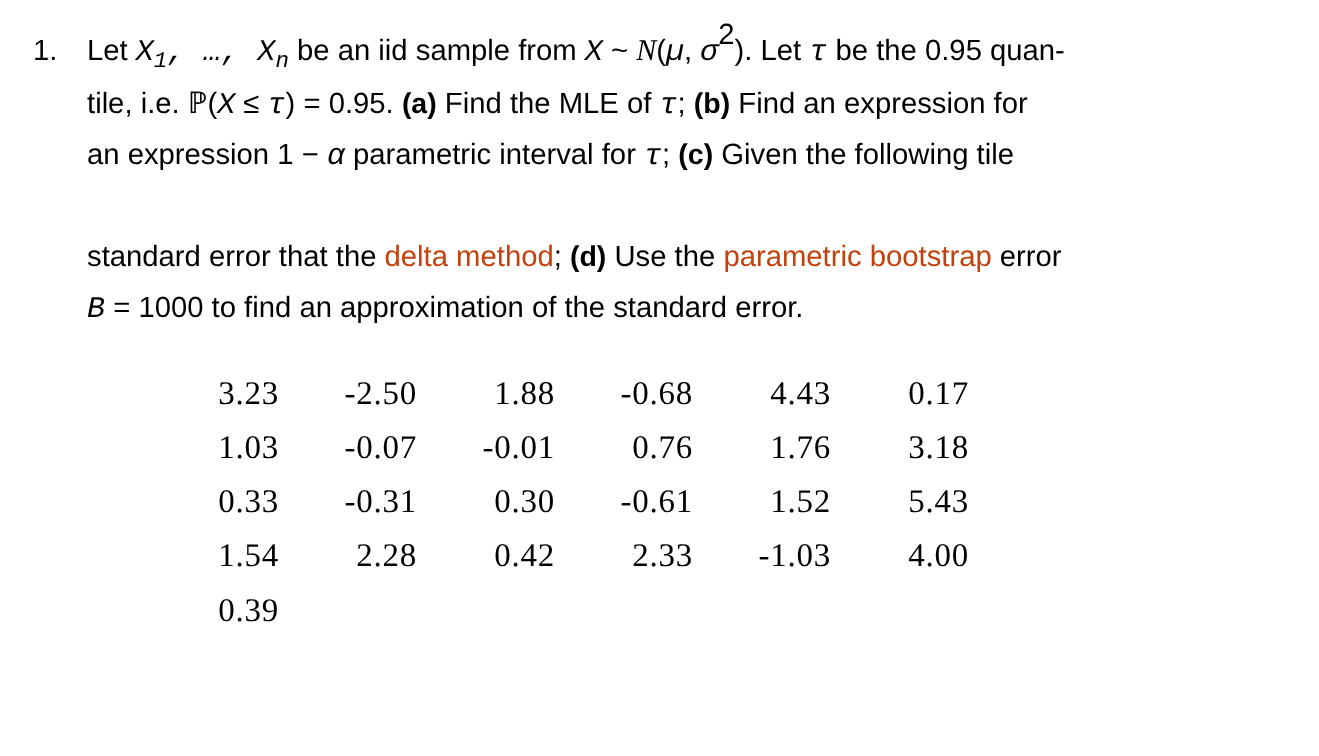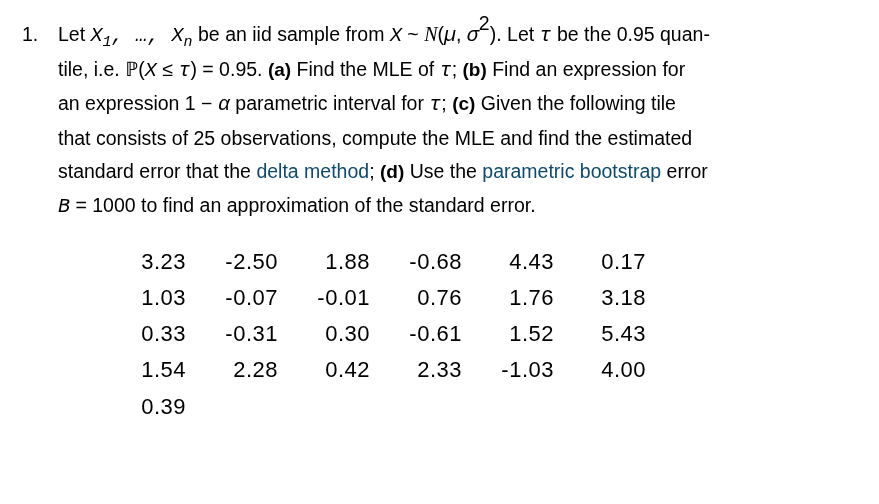--- a/index.html
+++ b/index.html
@@ -26,46 +26,46 @@
     width: 36px;
   }
   .body {
     flex: 1 1 auto;
   }
   .math-it { font-style: italic; font-family: Liberation Mono, monospace; }
   .cal { font-family: "Brush Script MT", "Lucida Handwriting", cursive; font-style: italic; }
   .bb { font-family: Georgia, serif; } 
   .bold { font-weight: 700; font-family: Arial, Helvetica, sans-serif; font-size: 0.95em; }
   .plain { font-family: Arial, Helvetica, sans-serif; font-size: 0.975em; }
-  .red { color: #0c4a6e; }
+  .red { color: #c2410c; }
   sub, sup { font-size: 0.75em; line-height: 0; }
   sub { vertical-align: -0.3em; }
   sup { vertical-align: 0.55em; }
   .data-block {
     margin-top: 20px;
     padding-left: 72px;
-    font-family: Liberation Sans, sans-serif;
+    font-family: Liberation Serif, serif;
     font-size: 22px;
     line-height: 1.65;
     letter-spacing: 0.5px;
     white-space: pre;
   }
   .data-row { display: block; }
   .cell { display: inline-block; width: 92px; text-align: right; }
 </style>
 </head>
 <body>
 
 <div class="page">
   <div class="problem">
     <div class="num plain">1.</div>
     <div class="body">
       <span class="plain">Let </span><span class="math-it"><span>X</span><sub>1</sub></span><span class="math-it">, …, </span><span class="math-it"><span>X</span><sub class="math-it">n</sub></span><span class="plain"> be an iid sample from </span><span class="math-it">X</span><span class="plain"> ~ </span><span class="cal">N</span><span class="plain">(</span><span class="math-it">µ</span><span class="plain">, </span><span class="math-it">σ</span><sup class="plain">2</sup><span class="plain">)</span><span class="plain">. Let </span><span class="math-it">τ</span><span class="plain"> be the 0.95 quan-</span><br>
       <span class="plain">tile, i.e. </span><span class="bb">ℙ</span><span class="plain">(</span><span class="math-it">X</span><span class="plain"> ≤ </span><span class="math-it">τ</span><span class="plain">)</span><span class="plain"> = 0.95</span><span class="plain">. </span><span class="bold">(a)</span><span class="plain"> Find the MLE of </span><span class="math-it">τ</span><span class="plain">; </span><span class="bold">(b)</span><span class="plain"> Find an expression for</span><br>
       <span class="plain">an expression </span><span class="plain">1</span><span class="plain"> − </span><span class="math-it">α</span><span class="plain"> parametric interval for </span><span class="math-it">τ</span><span class="plain">; </span><span class="bold">(c)</span><span class="plain"> Given the following tile</span><br>
-      <span class="plain">that consists of 25 observations, compute the MLE and find the estimated</span><br>
+      <br>
       <span class="plain">standard error that the </span><span class="plain red">delta method</span><span class="plain">; </span><span class="bold">(d)</span><span class="plain"> Use the </span><span class="plain red">parametric bootstrap</span><span class="plain"> error</span><br>
       <span class="math-it">B</span><span class="plain"> = </span><span class="plain">1000</span><span class="plain"> to find an approximation of the standard error.</span>
     </div>
   </div>
 
   <div class="data-block" id="data-block"><span class="data-row"><span class="cell">3.23</span><span class="cell">-2.50</span><span class="cell">1.88</span><span class="cell">-0.68</span><span class="cell">4.43</span><span class="cell">0.17</span></span><span class="data-row"><span class="cell">1.03</span><span class="cell">-0.07</span><span class="cell">-0.01</span><span class="cell">0.76</span><span class="cell">1.76</span><span class="cell">3.18</span></span><span class="data-row"><span class="cell">0.33</span><span class="cell">-0.31</span><span class="cell">0.30</span><span class="cell">-0.61</span><span class="cell">1.52</span><span class="cell">5.43</span></span><span class="data-row"><span class="cell">1.54</span><span class="cell">2.28</span><span class="cell">0.42</span><span class="cell">2.33</span><span class="cell">-1.03</span><span class="cell">4.00</span></span><span class="data-row"><span class="cell">0.39</span></span></div>
 </div>
 
 </body></html>

